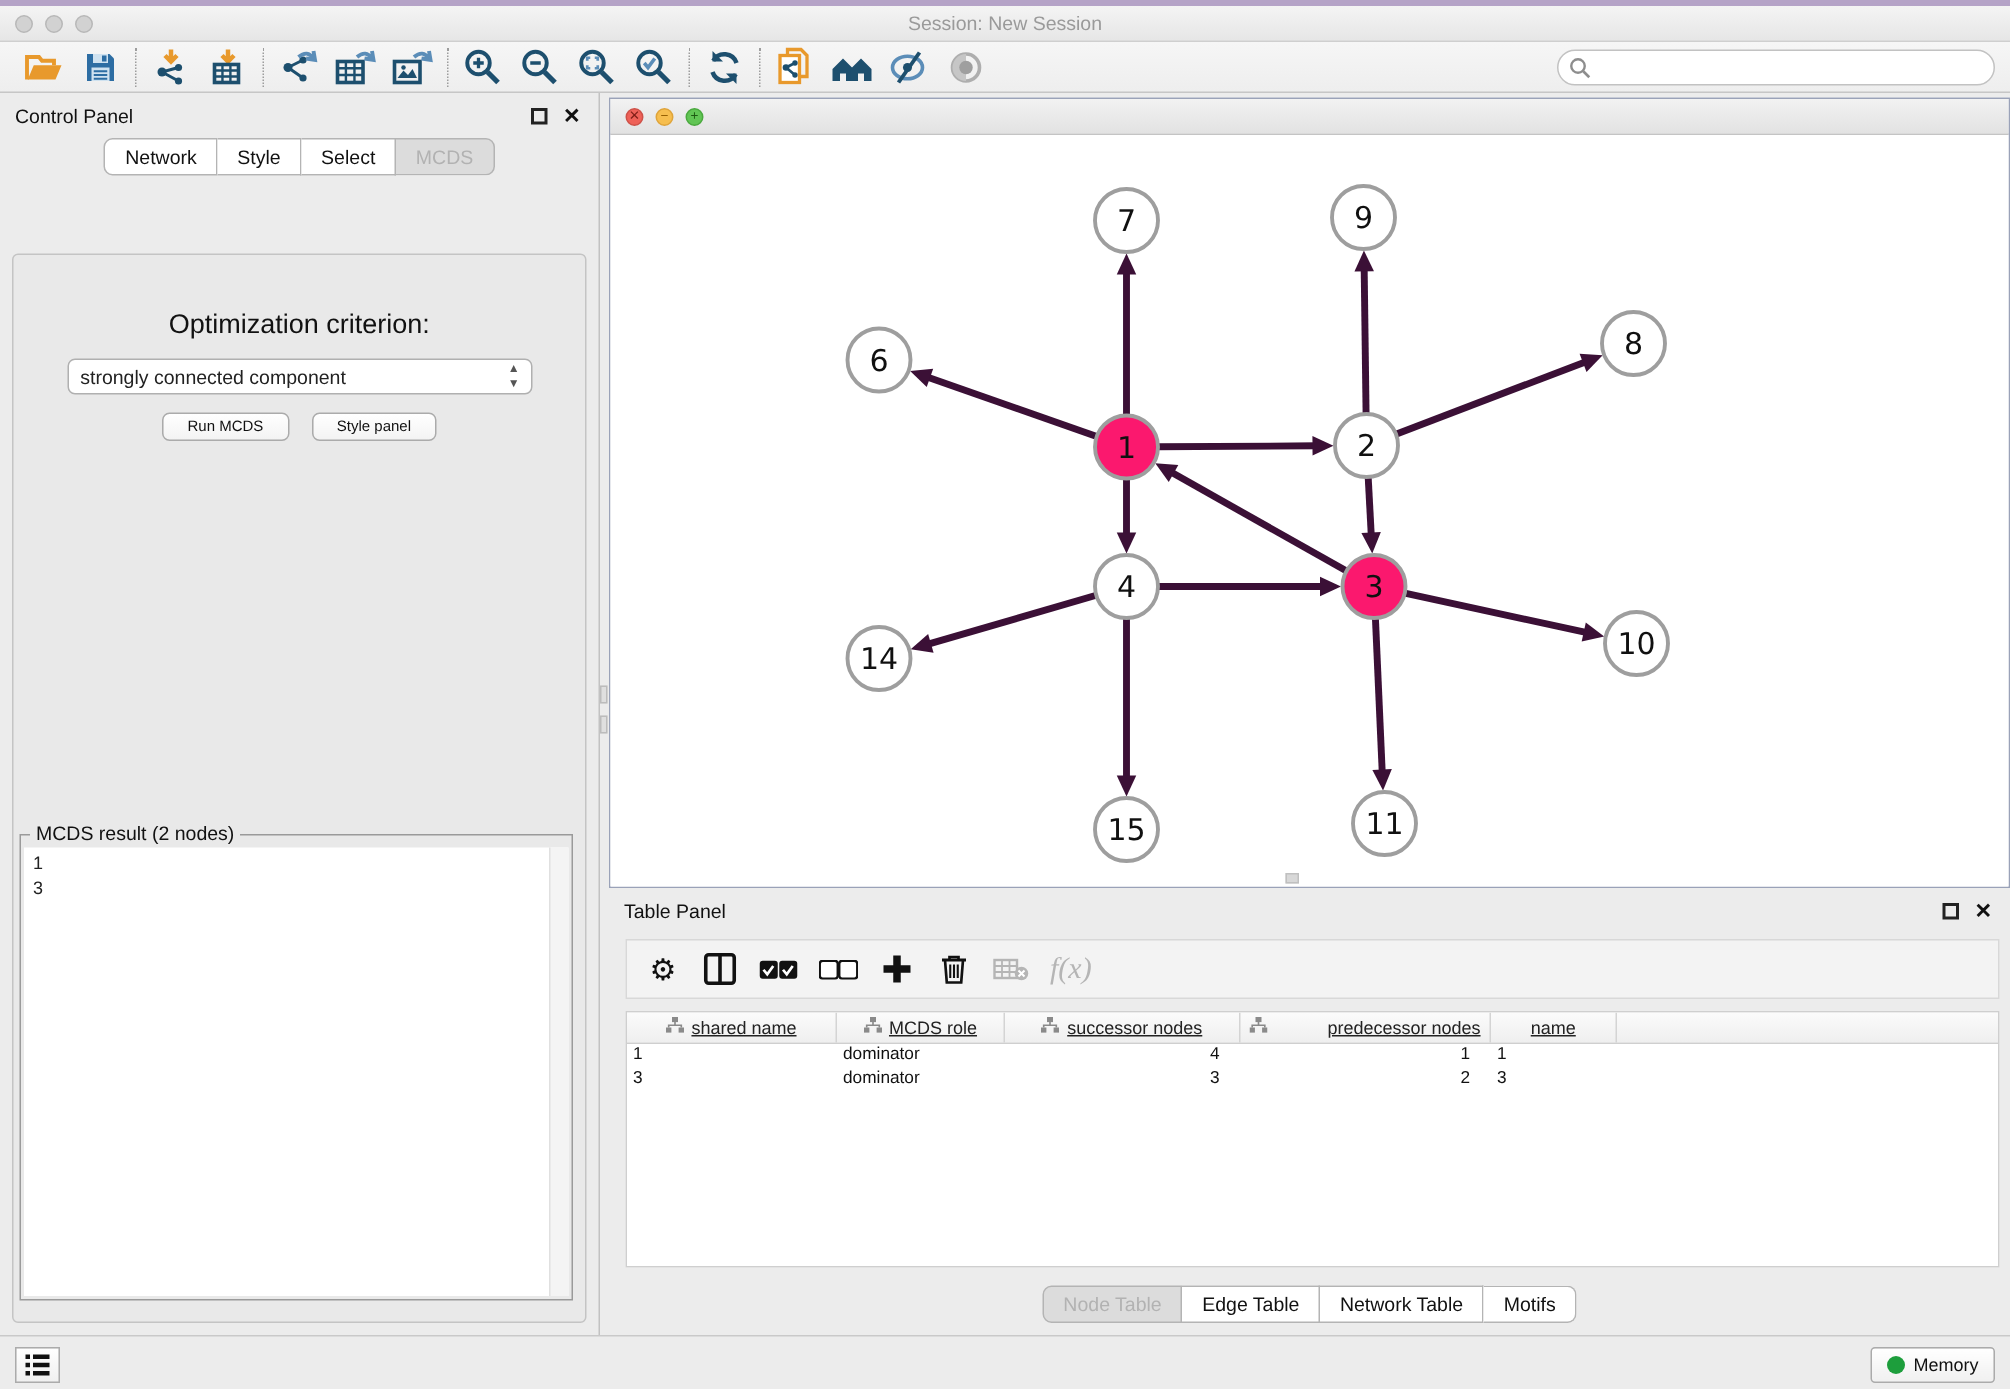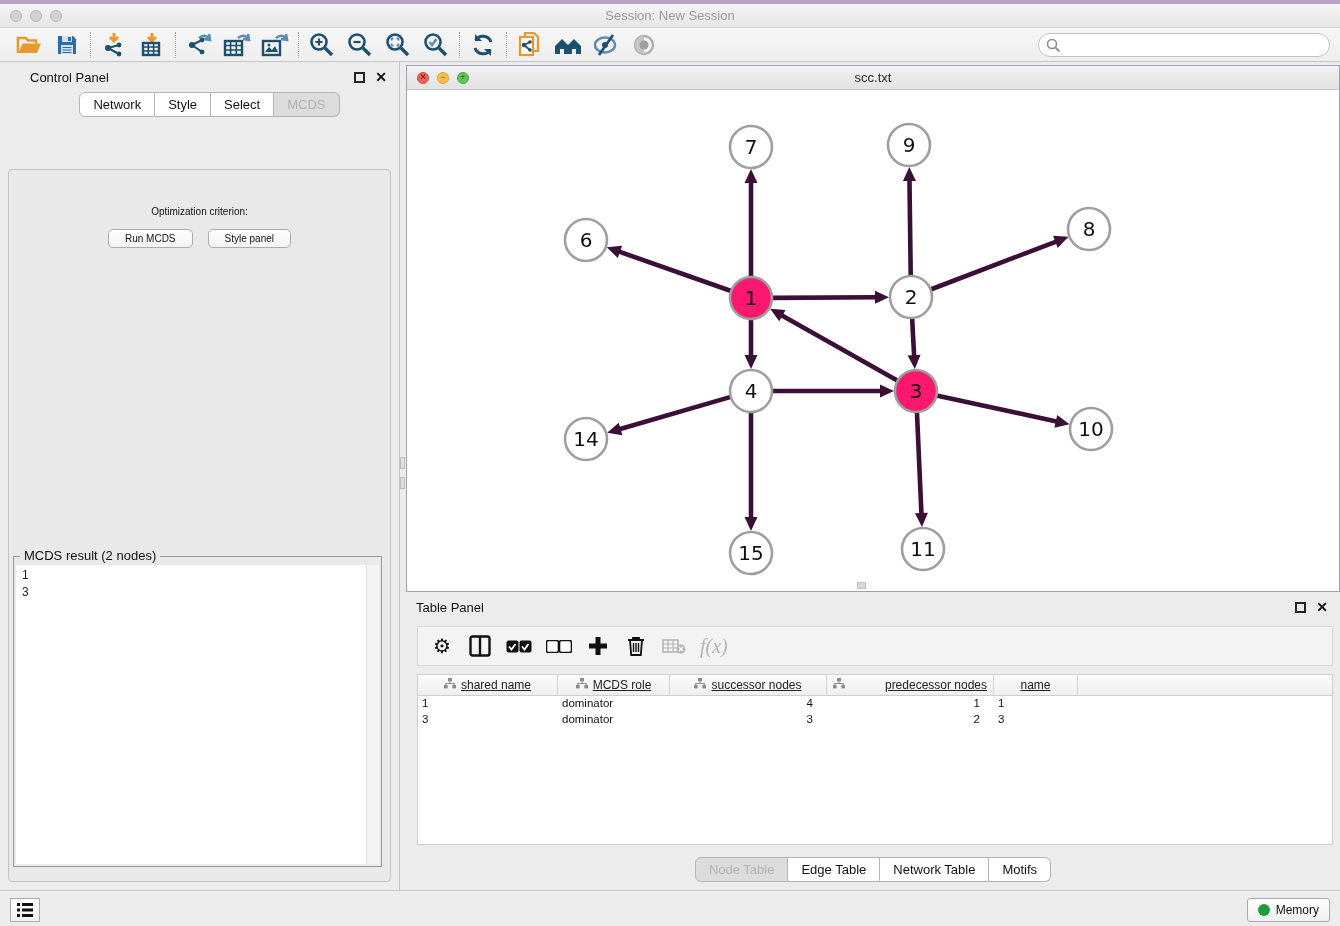--- a/index.html
+++ b/index.html
@@ -32,38 +32,38 @@
   }
   .tb-icon { width:38px; height:28px; display:flex; align-items:center; justify-content:center; cursor:default; }
   .tb-sep { width:1px; height:26px; margin:0 4px; border-left:1px dotted #9d9d9d; }
   .search-wrap { position:absolute; right:10px; top:5px; width:292px; height:24px; }
   .search-wrap input {
     width:100%; height:100%; border:1px solid #c2c2c2; border-radius:12px;
     padding-left:26px; font-size:13px; background:#fff; outline:none;
   }
   .search-wrap svg { position:absolute; left:8px; top:5px; }
   
-  .control-panel { position:absolute; left:0; top:62px; width:400px; height:828px; background:#ececec; border-right:1px solid #c2c2c2;padding-left:20px; }
+  .control-panel { position:absolute; left:0; top:62px; width:400px; height:828px; background:#ececec; border-right:1px solid #c2c2c2; }
   .panel-head { position:relative; height:30px; display:flex; align-items:center; padding:0 10px; font-size:13px; color:#111; }
   .panel-head .head-btns { position:absolute; right:12px; display:flex; gap:10px; align-items:center; }
   .float-btn { width:11px; height:11px; border:2px solid #222; background:transparent; }
   .close-x { font-size:14px; font-weight:bold; color:#111; line-height:1; }
   .tabs-row { display:flex; justify-content:center; position:relative; z-index:2; }
   .tab {
     font-size:13px; padding:4px 13px; background:#fff; border:1px solid #b4b4b4; border-left:none;
     color:#111; cursor:default; white-space:nowrap;
   }
   .tab:first-child { border-left:1px solid #b4b4b4; border-radius:6px 0 0 6px; }
   .tab:last-child { border-radius:0 6px 6px 0; }
   .tab.selected { background:#dcdcdc; color:#b2b2b2; }
   .cp-body {
     position:absolute; left:8px; right:8px; top:107px; bottom:8px;
     background:#e9e9e9; border:1px solid #c4c4c4; border-radius:4px;
   }
-  .opt-label { text-align:center; margin-top:36px; font-size:10px; color:#111; }
+  .opt-label { text-align:center; margin-top:36px; font-size:18px; color:#111; }
   .criterion {
     margin:12px auto 0; width:310px; height:24px; background:#fff; border:1px solid #b0b0b0; border-radius:5px;
     display:flex; align-items:center; font-size:13px; padding:0 8px; position:relative;
   }
   .criterion .stepper { position:absolute; right:7px; top:1px; font-size:8px; color:#555; line-height:10px; text-align:center; }
   .btn-row { display:flex; justify-content:center; gap:15px; margin-top:12px; }
   .push-btn {
     background:linear-gradient(#ffffff,#f3f3f3); border:1px solid #ababab; border-radius:5px;
     font-size:10px; padding:3px 16px; color:#111; font-family:"Liberation Sans",sans-serif;
   }
@@ -266,20 +266,24 @@
     </span>
   </div>
   <div class="tabs-row">
       <span class="tab">Network</span>
       <span class="tab">Style</span>
       <span class="tab">Select</span>
       <span class="tab selected">MCDS</span>
     </div>
   <div class="cp-body">
     <div class="opt-label">Optimization criterion:</div>
+    <div class="criterion">
+      <span>strongly connected component</span>
+      <span class="stepper">▲<br>▼</span>
+    </div>
     <div class="btn-row">
       <button class="push-btn">Run MCDS</button>
       <button class="push-btn">Style panel</button>
     </div>
     <div class="result-box">
       <span class="result-legend">MCDS result (2 nodes)</span>
       <div class="result-text">
           <div>1</div>
           <div>3</div>
         </div>
@@ -293,21 +297,20 @@
     <i></i>
   </div>
 
 <div class="net-window">
   <div class="net-titlebar">
     <div class="traffic">
       <span class="light red">✕</span>
       <span class="light yellow">−</span>
       <span class="light green">+</span>
     </div>
-    <div class="title">scc.txt</div>
   </div>
   <div class="net-canvas">
     <svg id="graph-svg" width="932" height="501">
         <line x1="344" y1="187" x2="344" y2="90" stroke="#3b1036" stroke-width="4.6"></line>
         <polygon points="344,79 350.5,93 337.5,93" fill="#3b1036"></polygon>
         <line x1="324.18835217887363" y1="201.03590561439194" x2="210.1325894331986" y2="160.9435768916698" stroke="#3b1036" stroke-width="4.6"></line>
         <polygon points="199.75505962213242,157.2957179277799 215.11837786033345,155.80627081164613 210.80727181209988,168.07062422472438" fill="#3b1036"></polygon>
         <line x1="364.9995898557659" y1="207.86875256340147" x2="471.00064451236784" y2="207.2062459717977" stroke="#3b1036" stroke-width="4.6"></line>
         <polygon points="482.0004296749119,207.1374973145318 468.0413273109675,213.7248686561917 467.96007889783505,200.72512255500328" fill="#3b1036"></polygon>
         <line x1="344" y1="229" x2="344" y2="268" stroke="#3b1036" stroke-width="4.6"></line>

